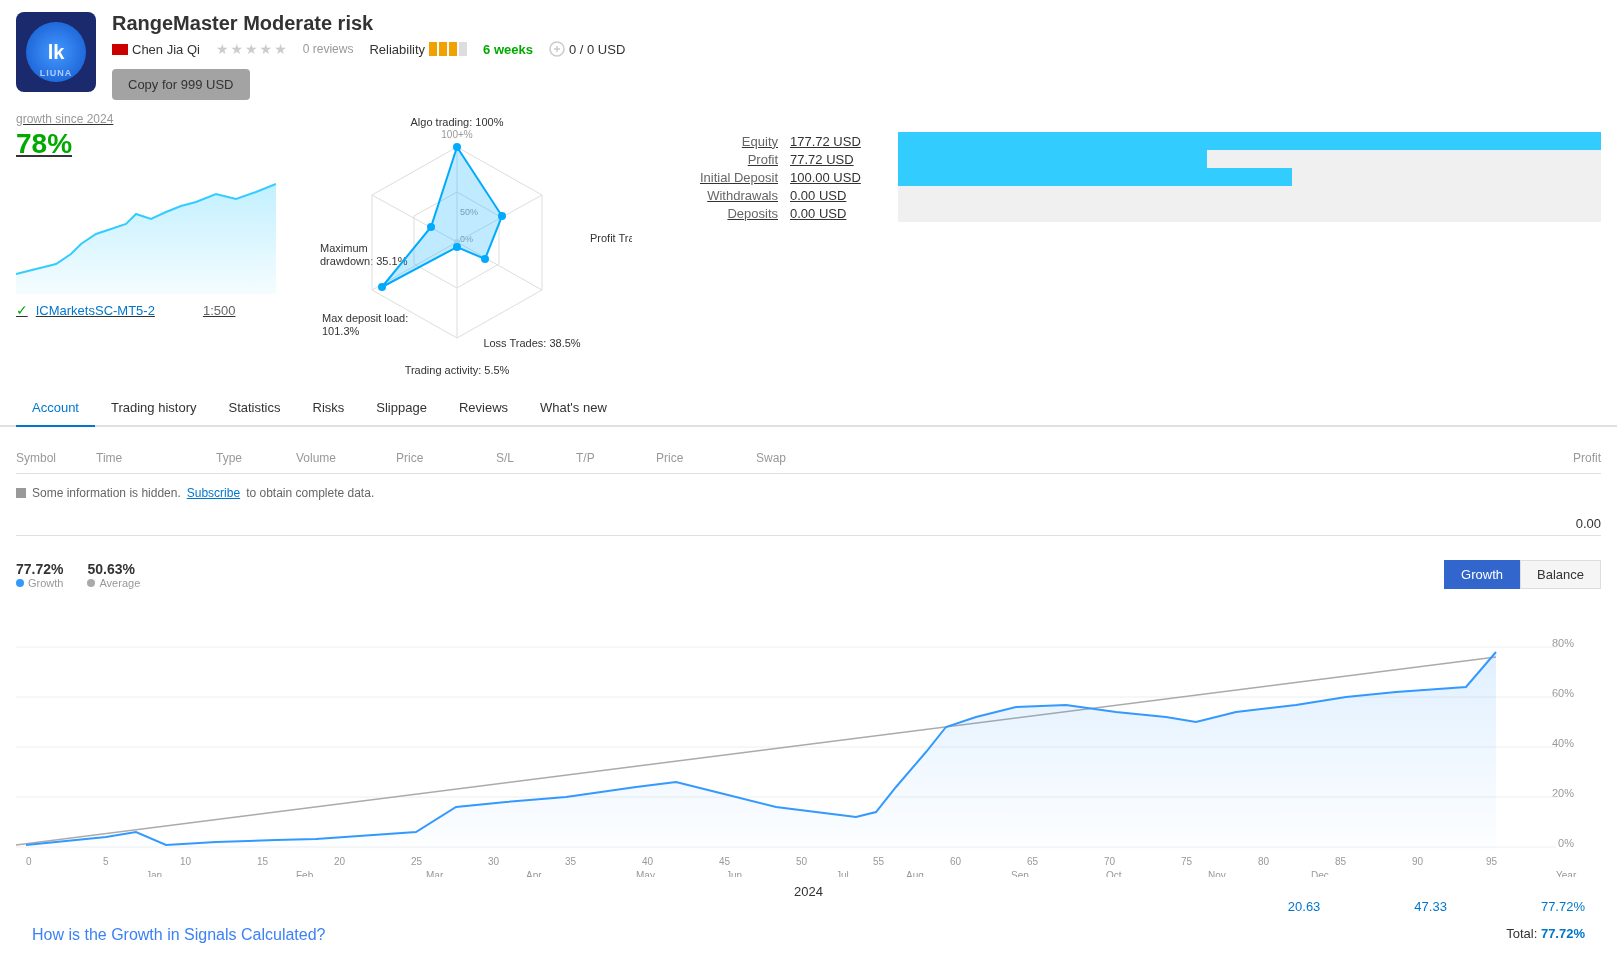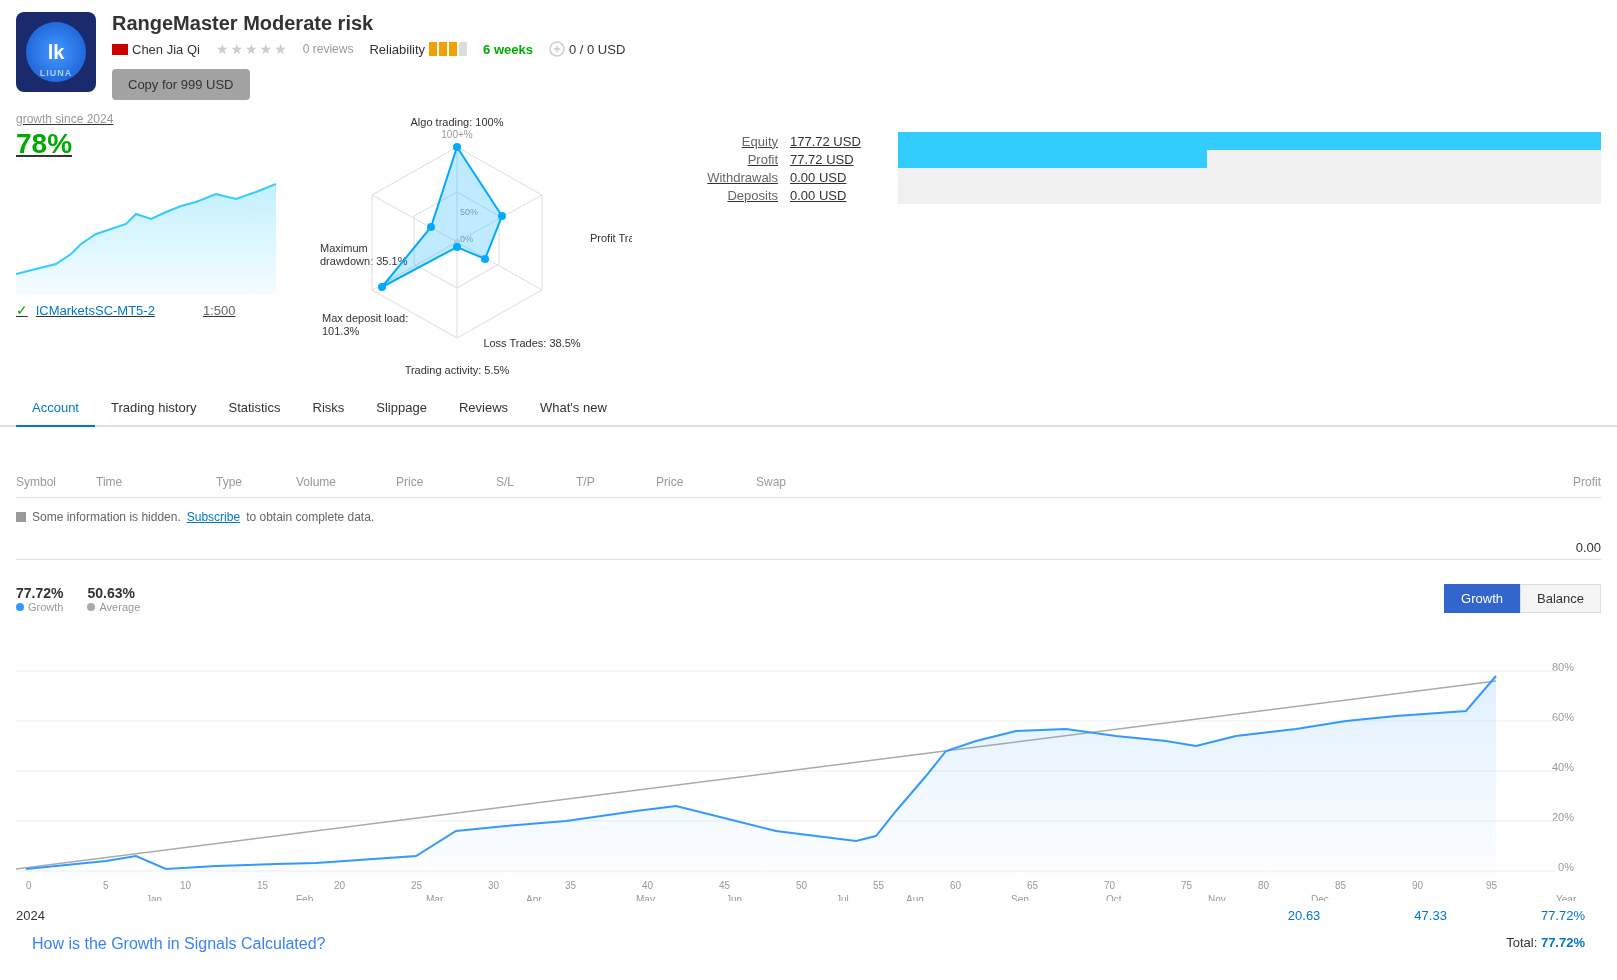--- a/index.html
+++ b/index.html
@@ -49,21 +49,21 @@
     .broker-verified { color: #00aa00; font-size: 14px; }
     .broker-name { font-size: 13px; color: #0077cc; }
     .leverage { font-size: 13px; color: #666; margin-left: 40px; }
 
     
     .tabs { display: flex; border-bottom: 2px solid #e0e0e0; margin: 0; padding: 0 0 0 16px; margin-top: 8px; }
     .tab { padding: 10px 16px; font-size: 13px; cursor: pointer; border: none; background: none; color: #333; border-bottom: 2px solid transparent; margin-bottom: -2px; }
     .tab.active { border-bottom: 2px solid #0077cc; color: #0077cc; font-weight: normal; }
 
     
-    .table-section { padding: 16px 16px; margin-top: 24px; }
+    .table-section { padding: 16px 16px; }
     .table-header { display: flex; padding: 8px 0; border-bottom: 1px solid #e0e0e0; }
     .th { font-size: 12px; color: #999; }
     .th-symbol { flex: 0 0 80px; }
     .th-time { flex: 0 0 120px; }
     .th-type { flex: 0 0 80px; }
     .th-volume { flex: 0 0 100px; }
     .th-price { flex: 0 0 100px; }
     .th-sl { flex: 0 0 80px; }
     .th-tp { flex: 0 0 80px; }
     .th-price2 { flex: 0 0 100px; }
@@ -209,20 +209,27 @@
       <div class="stat-value">177.72 USD</div>
       <div class="stat-bar-wrap">
         <div class="stat-bar" style="width:100%;"></div>
       </div>
     </div>
     <div class="stat-row">
       <div class="stat-label">Profit</div>
       <div class="stat-value">77.72 USD</div>
       <div class="stat-bar-wrap">
         <div class="stat-bar" style="width:44%;"></div>
+      </div>
+    </div>
+    <div class="stat-row">
+      <div class="stat-label">Initial Deposit</div>
+      <div class="stat-value">100.00 USD</div>
+      <div class="stat-bar-wrap">
+        <div class="stat-bar" style="width:56%;"></div>
       </div>
     </div>
     <div class="stat-row">
       <div class="stat-label">Withdrawals</div>
       <div class="stat-value">0.00 USD</div>
       <div class="stat-bar-wrap">
         <div class="stat-bar" style="width:0%;"></div>
       </div>
     </div>
     <div class="stat-row">
@@ -349,21 +356,21 @@
         <stop offset="100%" stop-color="#3399ff" stop-opacity="0.01"></stop>
       </linearGradient>
     </defs>
 
     <path d="M10,248 L90,240 L120,235 L150,248 L200,245 L260,243 L300,242 L400,235 L440,210 L490,205 L550,200 L620,190 L660,185 L700,195 L760,210 L800,215 L840,220 L860,215 L880,190 L910,155 L930,130 L960,120 L1000,110 L1050,108 L1100,115 L1150,120 L1180,125 L1220,115 L1280,108 L1330,100 L1380,95 L1450,90 L1480,55 L1480,255 L10,255 Z" fill="url(#blueGrad)"></path>
 
     <path d="M10,248 L90,240 L120,235 L150,248 L200,245 L260,243 L300,242 L400,235 L440,210 L490,205 L550,200 L620,190 L660,185 L700,195 L760,210 L800,215 L840,220 L860,215 L880,190 L910,155 L930,130 L960,120 L1000,110 L1050,108 L1100,115 L1150,120 L1180,125 L1220,115 L1280,108 L1330,100 L1380,95 L1450,90 L1480,55" fill="none" stroke="#3399ff" stroke-width="2"></path>
   </svg>
 
   
-  <div style="display:flex;align-items:center;justify-content:space-between;padding:4px 0;">
+  <div style="display:flex;align-items:center;justify-content:space-between;padding:4px 0;flex-direction:column;">
     <span>2024</span>
     <div style="display:flex;gap:94px;margin-left:auto;margin-right:16px;">
       <span style="color:#0077cc;">20.63</span>
       <span style="color:#0077cc;">47.33</span>
       <span style="color:#0077cc;">77.72%</span>
     </div>
   </div>
 
   <div class="footer-bottom">
     <a class="how-link">How is the Growth in Signals Calculated?</a>

